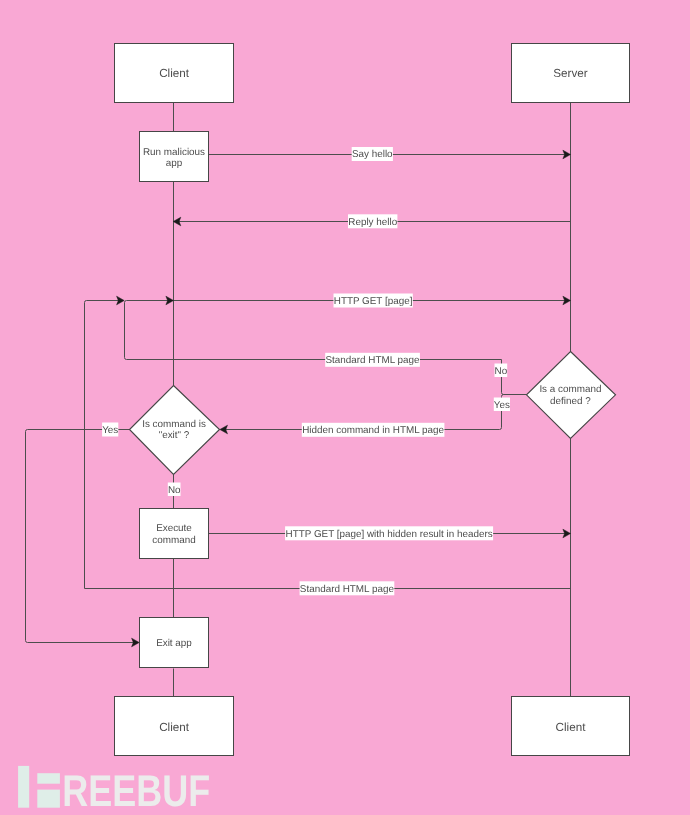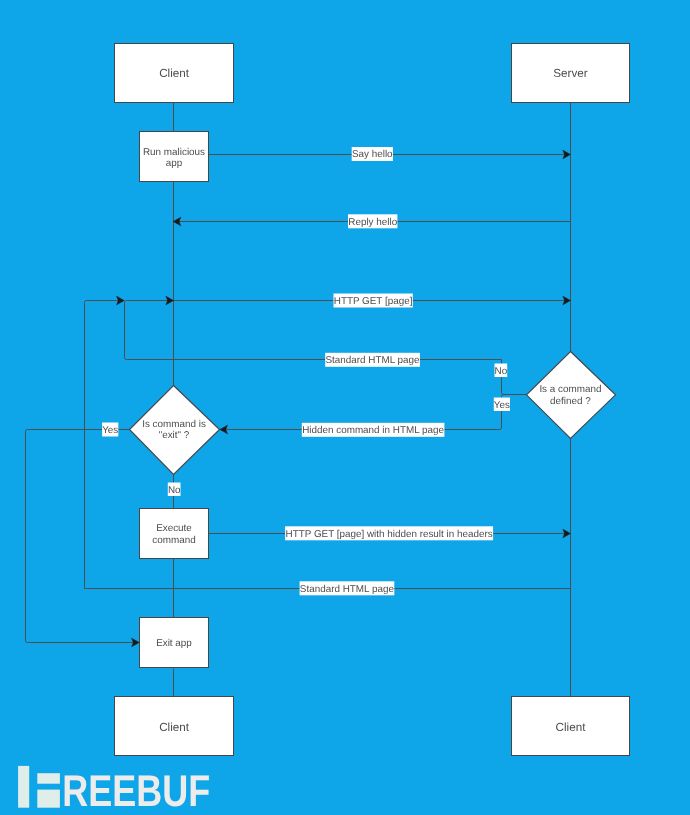--- a/index.html
+++ b/index.html
@@ -2,21 +2,21 @@
 <html><head>
 <meta charset="utf-8">
 <title>Sequence diagram</title>
 <style>
   html,body{margin:0;padding:0;background:#ffffff;}
   body{width:690px;height:815px;overflow:hidden;
        font-family:"Liberation Sans",sans-serif;
        -webkit-font-smoothing:antialiased;
        text-rendering:geometricPrecision;}
   svg text{-webkit-font-smoothing:antialiased;}
-  #canvas{position:relative;width:690px;height:815px;background:#0ea5e9;
+  #canvas{position:relative;width:690px;height:815px;background:#f9a8d4;
           transform:translateZ(0);}
   svg{display:block;transform:translateZ(0);}
   .shape{fill:#ffffff;stroke:#464646;stroke-width:1;}
   .edge{fill:none;stroke:#4d4d4d;stroke-width:1;stroke-linejoin:round;stroke-linecap:butt;}
   .head{fill:#1a1a1a;stroke:#1a1a1a;stroke-width:0.5;stroke-linejoin:miter;}
   .nodetext{fill:#4d4d4d;font-family:"Liberation Sans",sans-serif;
             font-size:9.9px;text-anchor:middle;}
   .bigtext{fill:#4d4d4d;font-family:"Liberation Sans",sans-serif;
            font-size:11.7px;text-anchor:middle;}
   .msgtext{fill:#4d4d4d;font-family:"Liberation Sans",sans-serif;

